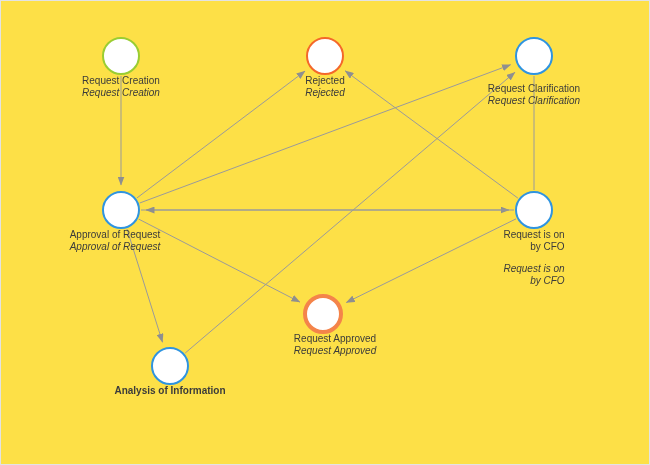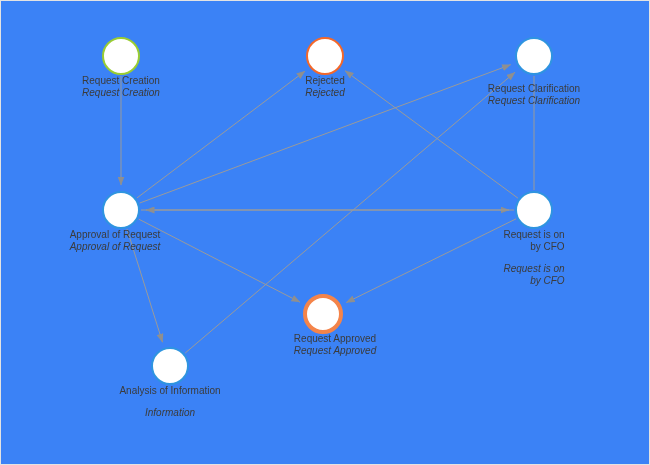--- a/index.html
+++ b/index.html
@@ -4,21 +4,21 @@
 <style>
   html, body {
     margin: 0;
     padding: 0;
     background: #ffffff;
   }
   #canvas {
     position: relative;
     width: 650px;
     height: 465px;
-    background: #3b82f6;
+    background: #fde047;
     border: 1px solid #e3e3e3;
     box-sizing: border-box;
     overflow: hidden;
     font-family: "Liberation Sans", sans-serif;
   }
   #graph-svg {
     position: absolute;
     left: 0;
     top: 0;
     width: 650px;
@@ -104,20 +104,19 @@
           <div class="desc">by CFO</div>
         </div>
       </div>
       <div class="node-label" style="left: 0px; top: 332px; width: 650px; text-align: left;">
         <div style="position: absolute; left: 334px; top: 0px; transform: translateX(-50%); text-align: center;">
           <div class="name">Request Approved</div>
           <div class="desc">Request Approved</div>
         </div>
       </div>
       <div class="node-label" style="left: 0px; top: 384px; width: 650px; text-align: left;">
-        <div style="position: absolute; left: 169px; top: 0px; transform: translateX(-50%); text-align: center;">
+        <div style="position: absolute; left: 169px; top: 0px; transform: translateX(-50%); text-align: center; font-weight: bold;">
           <div class="name">Analysis of Information</div>
           <div class="gap"></div>
-          <div class="desc">Information</div>
         </div>
       </div>
     </div>
 </div>
 
 </body></html>

